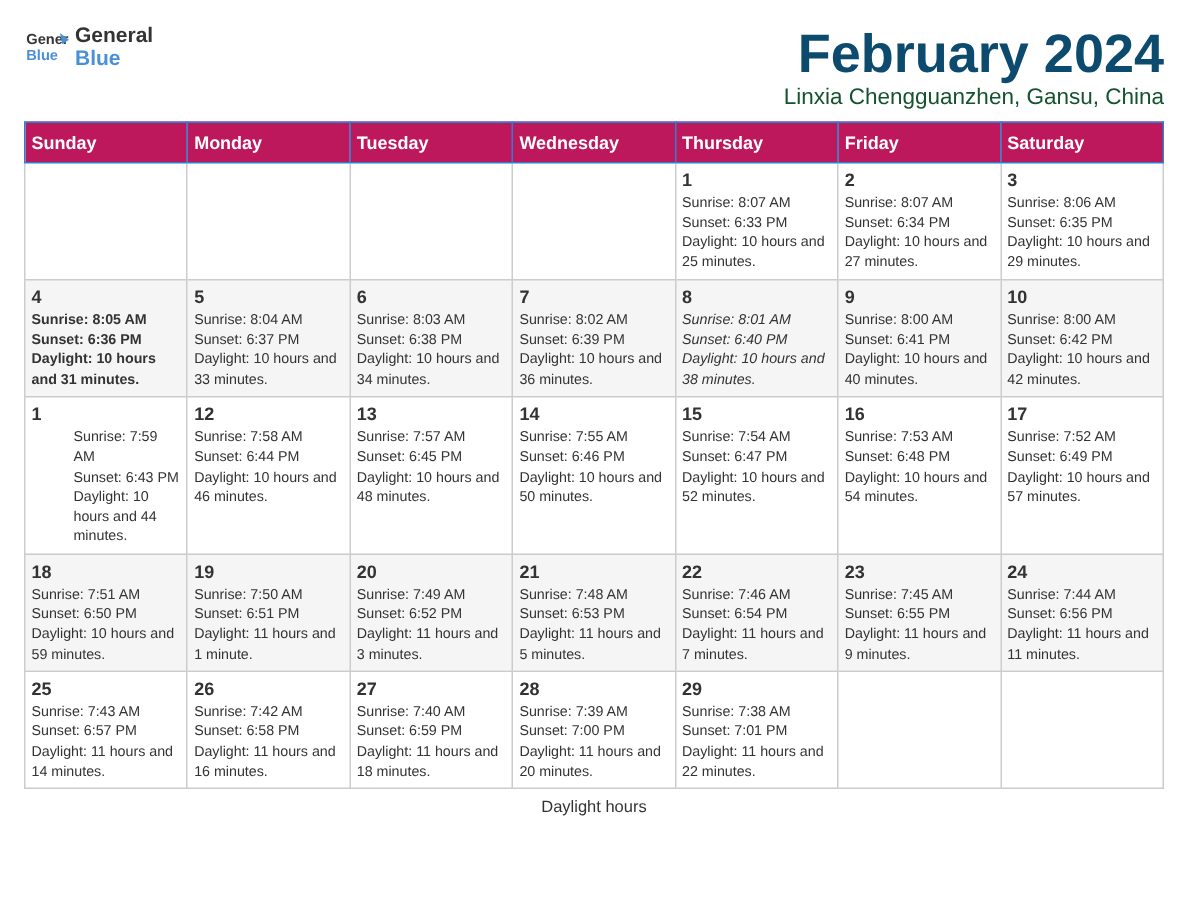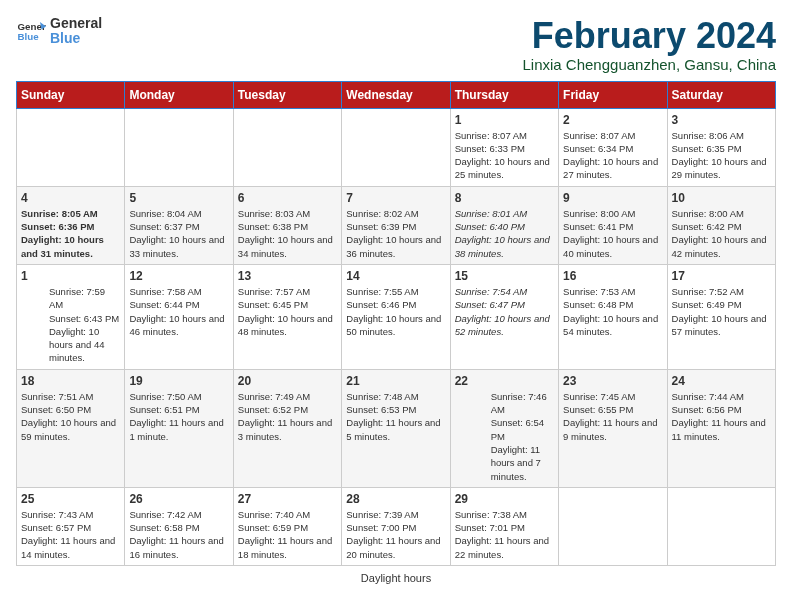--- a/index.html
+++ b/index.html
@@ -37,21 +37,21 @@
     .subtitle {
       font-size: 15px;
       color: #14532d;
     }
     .calendar-table {
       width: 100%;
       border-collapse: collapse;
       font-size: 10.5px;
     }
     .calendar-table th {
-      background-color: #b91c1c;
+      background-color: #be185d;
       color: #fff;
       padding: 6px 4px;
       text-align: left;
       font-size: 12px;
       font-weight: bold;
       border: 1px solid #2d7dd2;
     }
     .calendar-table td {
       border: 1px solid #ccc;
       vertical-align: top;
@@ -207,21 +207,21 @@
 Daylight: 10 hours and 48 minutes.</div>
         </td>
         <td>
           <span class="day-number">14</span>
           <div class="day-info" style="white-space: pre-line;">Sunrise: 7:55 AM
 Sunset: 6:46 PM
 Daylight: 10 hours and 50 minutes.</div>
         </td>
         <td>
           <span class="day-number">15</span>
-          <div class="day-info" style="white-space: pre-line; font-style: italic;">Sunrise: 7:54 AM
+          <div class="day-info" style="white-space: pre-line;">Sunrise: 7:54 AM
 Sunset: 6:47 PM
 Daylight: 10 hours and 52 minutes.</div>
         </td>
         <td>
           <span class="day-number">16</span>
           <div class="day-info" style="white-space: pre-line;">Sunrise: 7:53 AM
 Sunset: 6:48 PM
 Daylight: 10 hours and 54 minutes.</div>
         </td>
         <td>
@@ -251,21 +251,21 @@
 Daylight: 11 hours and 3 minutes.</div>
         </td>
         <td>
           <span class="day-number">21</span>
           <div class="day-info" style="white-space: pre-line;">Sunrise: 7:48 AM
 Sunset: 6:53 PM
 Daylight: 11 hours and 5 minutes.</div>
         </td>
         <td>
           <span class="day-number">22</span>
-          <div class="day-info" style="white-space: pre-line; margin-left: 36px;">Sunrise: 7:46 AM
+          <div class="day-info" style="white-space: pre-line;">Sunrise: 7:46 AM
 Sunset: 6:54 PM
 Daylight: 11 hours and 7 minutes.</div>
         </td>
         <td>
           <span class="day-number">23</span>
           <div class="day-info" style="white-space: pre-line;">Sunrise: 7:45 AM
 Sunset: 6:55 PM
 Daylight: 11 hours and 9 minutes.</div>
         </td>
         <td>

